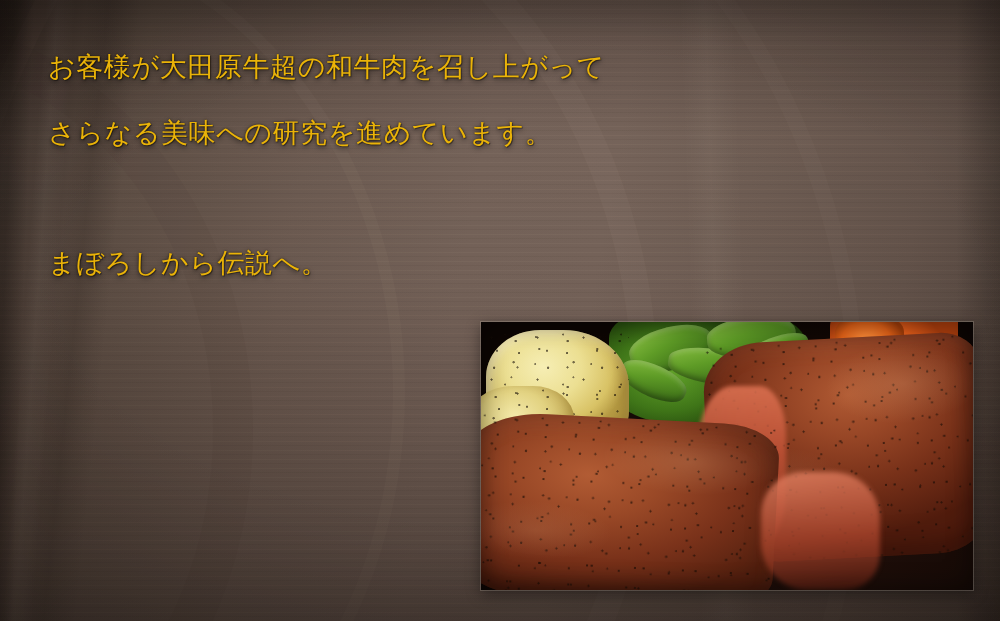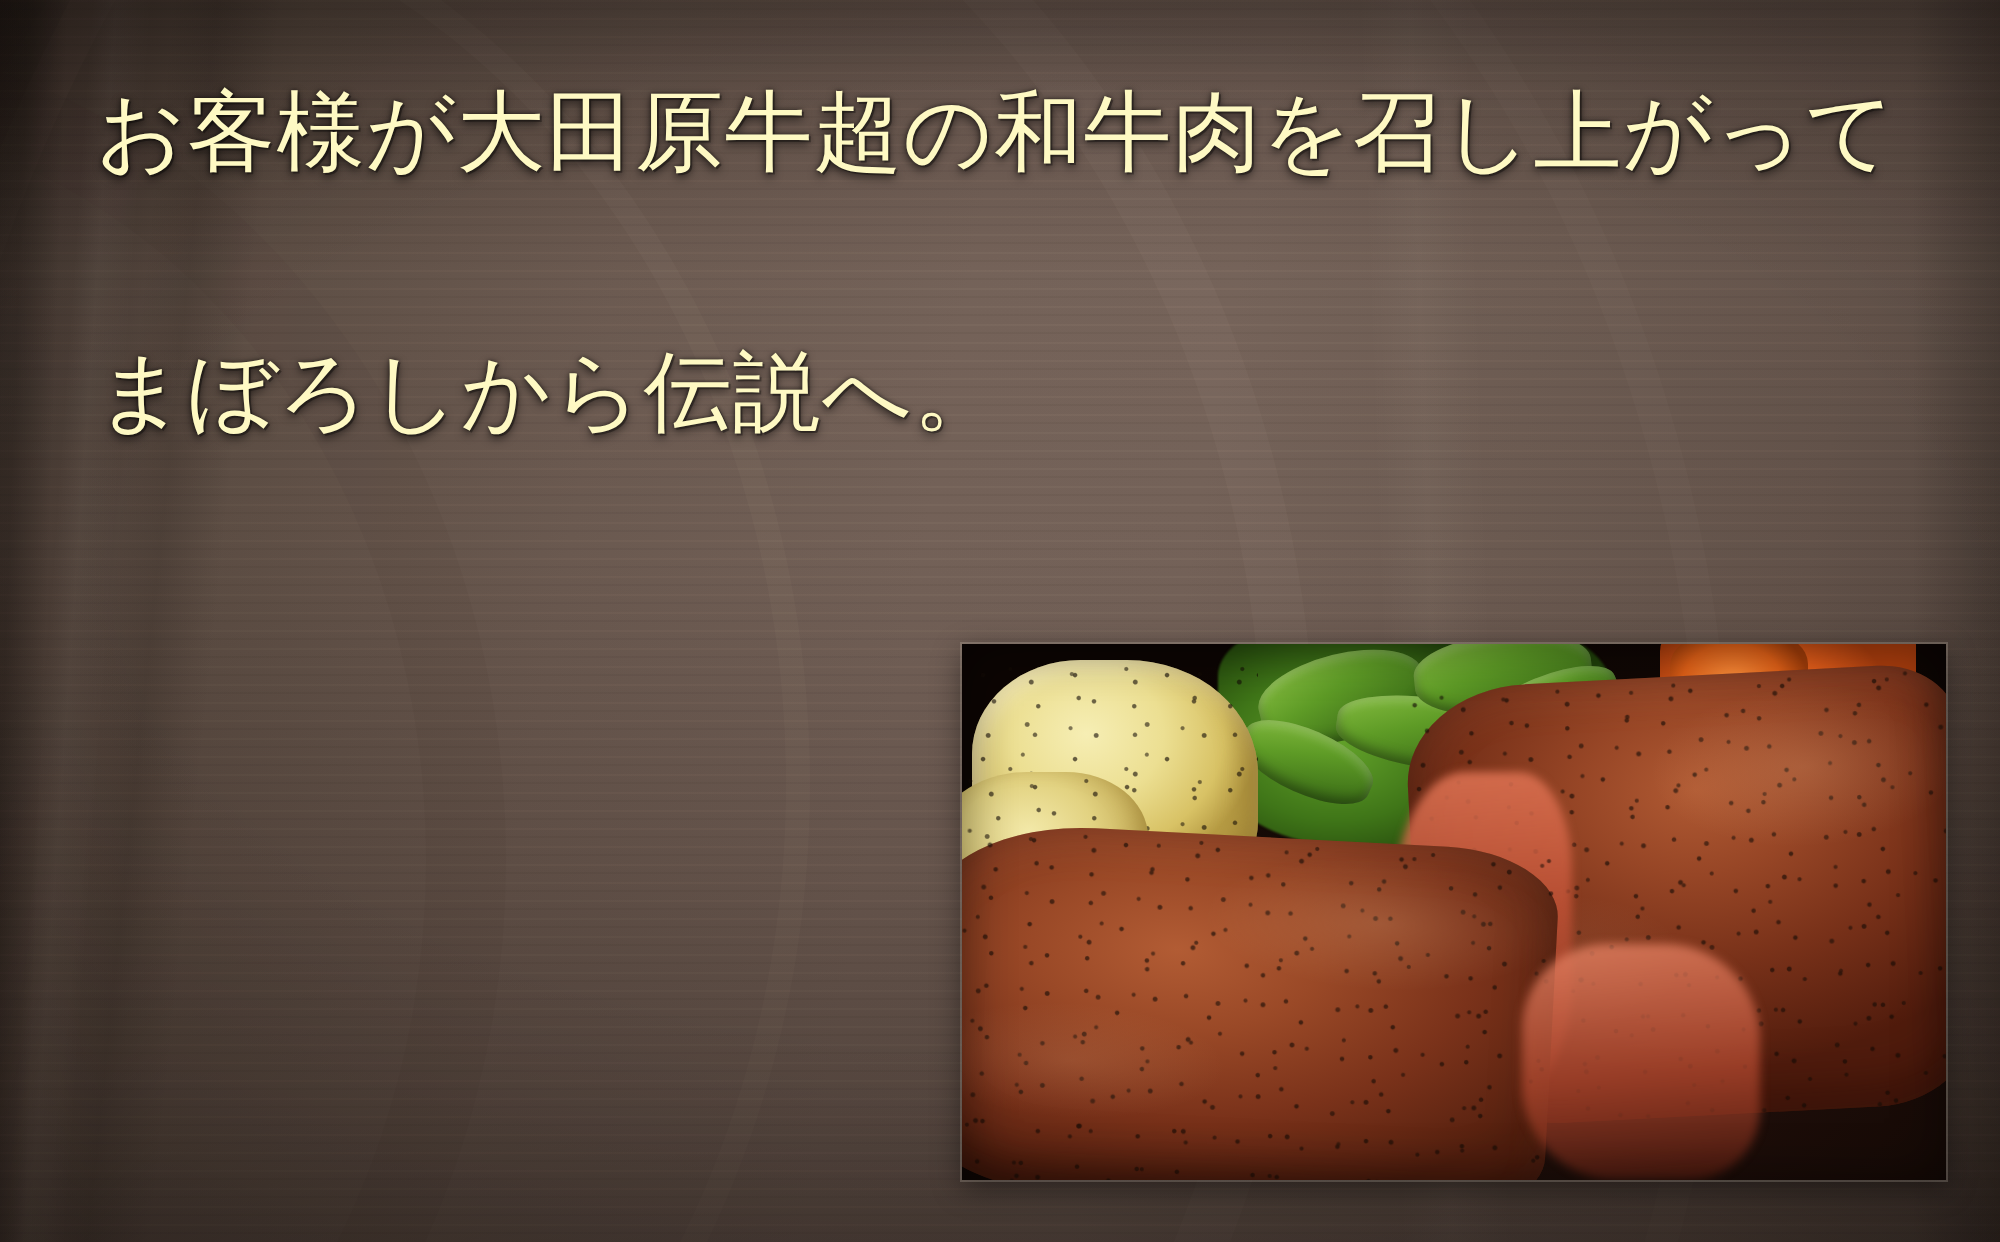--- a/index.html
+++ b/index.html
@@ -105,22 +105,22 @@
   }
 
   
   .copy {
     position: absolute;
     left: 48px;
     top: 34px;
     width: 930px;
   }
   .line {
-    color: #fef9c3;
-    font-size: 44px;
+    color: #eab308;
+    font-size: 27px;
     line-height: 66px;
     letter-spacing: 0.6px;
     white-space: nowrap;
     text-shadow:
       0 2px 5px rgba(0,0,0,0.62),
       0 0px 2px rgba(0,0,0,0.55),
       1px 1px 0 rgba(0,0,0,0.30);
   }
   .line.spacer { height: 64px; line-height: 64px; }
   .line.l5 { letter-spacing: 1px; }
@@ -277,20 +277,21 @@
     <div class="ring r6"></div>
   </div>
 
   <div class="bg-bands"></div>
   <div class="bg-vert-gradient"></div>
   <div class="bg-lines"></div>
   <div class="bg-vignette"></div>
 
   <div class="copy">
     <div class="line l1">お客様が大田原牛超の和牛肉を召し上がって</div>
+    <div class="line l4">さらなる美味への研究を進めています。</div>
     <div class="line spacer"></div>
     <div class="line l7">まぼろしから伝説へ。</div>
   </div>
 
   <div class="photo">
     <div class="scene">
       <div class="sc-dark"></div>
 
       <div class="sc-veg-green"></div>
       <div class="sc-bean b1"></div>

